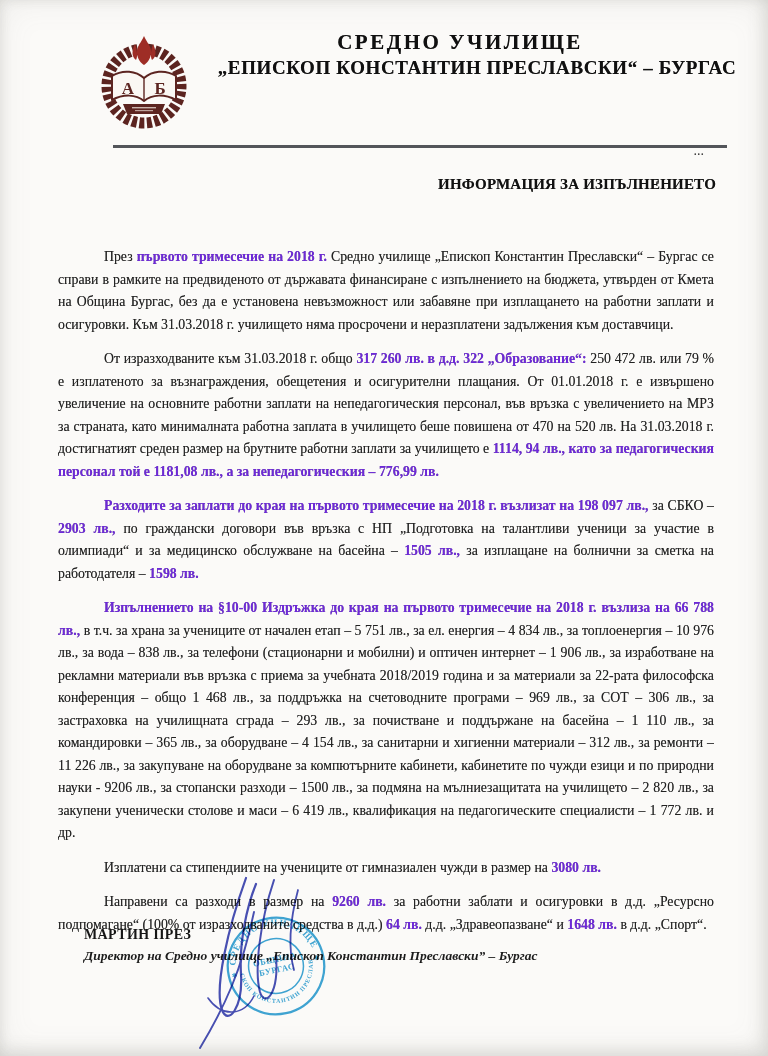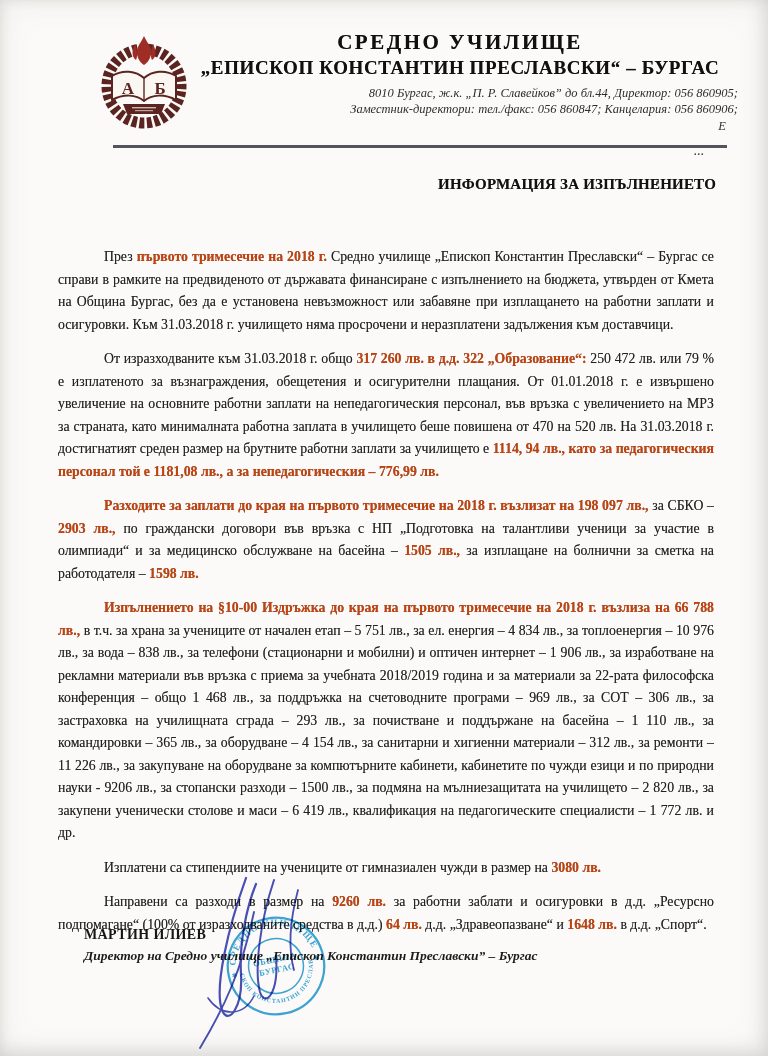--- a/index.html
+++ b/index.html
@@ -17,20 +17,21 @@
   .logo{position:absolute;left:92px;top:28px;width:104px;height:104px;}
   .school-type{
     position:absolute;left:180px;top:30px;width:560px;text-align:center;
     font-size:21px;font-weight:bold;letter-spacing:2.5px;color:#101010;
     text-shadow:0 0 .4px rgba(20,20,20,.6);
   }
   .school-name{
     position:absolute;left:170px;top:57px;width:580px;text-align:center;
     font-size:19px;font-weight:bold;letter-spacing:.6px;color:#101010;
     text-shadow:0 0 .4px rgba(20,20,20,.6);
+    padding-left:17px;
   }
   .address{
     position:absolute;right:30px;top:86px;width:540px;text-align:right;
     font-style:italic;font-size:12.5px;line-height:15.5px;color:#2e2e2e;
   }
   .address .e-line{margin-right:12px;margin-top:2px;}
   .rule{position:absolute;left:113px;top:145px;width:614px;height:2.5px;background:#53555a;}
   .rule-note{position:absolute;left:694px;top:146px;font-size:10px;font-weight:bold;letter-spacing:1px;color:#333;}
   .doc-title{
     position:absolute;left:110px;top:176px;width:606px;text-align:right;
@@ -41,21 +42,21 @@
     position:absolute;left:110px;top:209px;width:606px;text-align:center;
     font-weight:bold;font-size:15px;color:#111;letter-spacing:.2px;
     text-shadow:0 0 .3px rgba(20,20,20,.55);
   }
   .body-text{
     position:absolute;left:58px;top:246px;width:656px;
     font-size:13.8px;line-height:22.5px;color:#222;
     text-shadow:0 0 .3px rgba(30,30,30,.5);
   }
   .para{margin:0 0 12px 0;text-indent:46px;text-align:justify;}
-  .para b{color:#c2410c;}
+  .para b{color:#6d28d9;}
   .sig-name{position:absolute;left:84px;top:927px;font-weight:bold;font-size:14px;letter-spacing:.4px;color:#161616;}
   .sig-title{position:absolute;left:84px;top:948px;font-weight:bold;font-style:italic;font-size:13.5px;color:#1b1b1b;}
   .stamp{position:absolute;left:224px;top:914px;width:104px;height:104px;transform:rotate(-12deg);mix-blend-mode:multiply;opacity:.92;}
   .ink{position:absolute;left:150px;top:850px;width:180px;height:205px;mix-blend-mode:multiply;opacity:.95;}
   .speck{position:absolute;left:656px;top:181px;width:3px;height:3px;background:#4a4a4a;border-radius:50%;}
 </style>
 </head>
 <body>
 
 <div class="page">
@@ -71,41 +72,36 @@
       <text x="36" y="66" font-size="17" font-weight="bold" fill="#5c2420" text-anchor="middle">А</text>
       <text x="68" y="66" font-size="17" font-weight="bold" fill="#5c2420" text-anchor="middle">Б</text>
       <path d="M31,76 L73,76 L69,86 L35,86 Z" fill="#5c2420"></path>
       <rect x="40" y="79" width="24" height="1.4" fill="#e9d9d2" opacity=".8"></rect>
       <rect x="43" y="82" width="18" height="1.2" fill="#e9d9d2" opacity=".7"></rect>
     </svg>
   </div>
 
   <div class="school-type">СРЕДНО УЧИЛИЩЕ</div>
   <div class="school-name">„ЕПИСКОП КОНСТАНТИН ПРЕСЛАВСКИ“ – БУРГАС</div>
-  <div class="address">
-    <div>8010 Бургас,  ж.к. „П. Р. Славейков” до бл.44,   Директор: 056 860905;</div>
-    <div>Заместник-директори: тел./факс: 056 860847; Канцелария: 056 860906;</div>
-    <div class="e-line">Е</div>
-  </div>
   <div class="rule"></div>
   <div class="rule-note">...</div>
   <div class="speck"></div>
 
   <div class="doc-title">ИНФОРМАЦИЯ ЗА ИЗПЪЛНЕНИЕТО</div>
 
   <div class="body-text">
       <p class="para"><span>През </span><b>първото тримесечие на 2018 г.</b><span> Средно училище „Епископ Константин Преславски“ – Бургас се справи в рамките на предвиденото от държавата финансиране с изпълнението на бюджета, утвърден от Кмета на Община Бургас, без да е установена невъзможност или забавяне при изплащането на работни заплати и осигуровки. Към 31.03.2018 г. училището няма просрочени и неразплатени задължения към доставчици.</span></p>
       <p class="para"><span>От изразходваните към 31.03.2018 г. общо </span><b>317 260 лв. в д.д. 322 „Образование“:</b><span> 250 472 лв. или 79 % е изплатеното за възнаграждения, обещетения и осигурителни плащания. От 01.01.2018 г. е извършено увеличение на основните работни заплати на непедагогическия персонал, във връзка с увеличението на МРЗ за страната, като минималната работна заплата в училището беше повишена от 470 на 520 лв. На 31.03.2018 г. достигнатият среден размер на брутните работни заплати за училището е </span><b>1114, 94 лв., като за педагогическия персонал той е 1181,08 лв., а за непедагогическия – 776,99 лв.</b></p>
       <p class="para"><b>Разходите за заплати до края на първото тримесечие на 2018 г. възлизат на 198 097 лв.,</b><span> за СБКО – </span><b>2903 лв.,</b><span> по граждански договори във връзка с НП „Подготовка на талантливи ученици за участие в олимпиади“ и за медицинско обслужване на басейна – </span><b>1505 лв.,</b><span> за изплащане на болнични за сметка на работодателя – </span><b>1598 лв.</b></p>
       <p class="para"><b>Изпълнението на §10-00 Издръжка до края на първото тримесечие на 2018 г. възлиза на 66 788 лв.,</b><span> в т.ч. за храна за учениците от начален етап – 5 751 лв., за ел. енергия – 4 834 лв., за топлоенергия – 10 976 лв., за вода – 838 лв., за телефони (стационарни и мобилни) и оптичен интернет – 1 906 лв., за изработване на рекламни материали във връзка с приема за учебната 2018/2019 година и за материали за 22-рата философска конференция – общо 1 468 лв., за поддръжка на счетоводните програми – 969 лв., за СОТ – 306 лв., за застраховка на училищната сграда – 293 лв., за почистване и поддържане на басейна – 1 110 лв., за командировки – 365 лв., за оборудване – 4 154 лв., за санитарни и хигиенни материали – 312 лв., за ремонти – 11 226 лв., за закупуване на оборудване за компютърните кабинети, кабинетите по чужди езици и по природни науки - 9206 лв., за стопански разходи – 1500 лв., за подмяна на мълниезащитата на училището – 2 820 лв., за закупени ученически столове и маси – 6 419 лв., квалификация на педагогическите специалисти – 1 772 лв. и др.</span></p>
       <p class="para"><span>Изплатени са стипендиите на учениците от гимназиален чужди в размер на </span><b>3080 лв.</b></p>
       <p class="para"><span>Направени са разходи в размер на </span><b>9260 лв.</b><span> за работни заблати и осигуровки в д.д. „Ресурсно подпомагане“ (100% от изразходваните средства в д.д.) </span><b>64 лв.</b><span> д.д. „Здравеопазване“ и </span><b>1648 лв.</b><span> в д.д. „Спорт“.</span></p>
     </div>
 
-  <div class="sig-name">МАРТИН ИЛИЕВ</div>
+  <div class="sig-name">МАРТИН ПРЕЗ</div>
   <div class="sig-title">Директор на Средно училище „Епископ Константин Преславски” – Бургас</div>
 
   <div class="stamp">
     <svg viewBox="0 0 110 110" width="104" height="104" aria-hidden="true">
       <defs>
         <path id="arcTop" d="M 12,55 A 43,43 0 0 1 98,55"></path>
         <path id="arcBot" d="M 16,55 A 39,39 0 0 0 94,55"></path>
       </defs>
       <circle cx="55" cy="55" r="51" fill="none" stroke="#2f9fd4" stroke-width="2.4"></circle>
       <circle cx="55" cy="55" r="29" fill="none" stroke="#2f9fd4" stroke-width="1.6"></circle>

